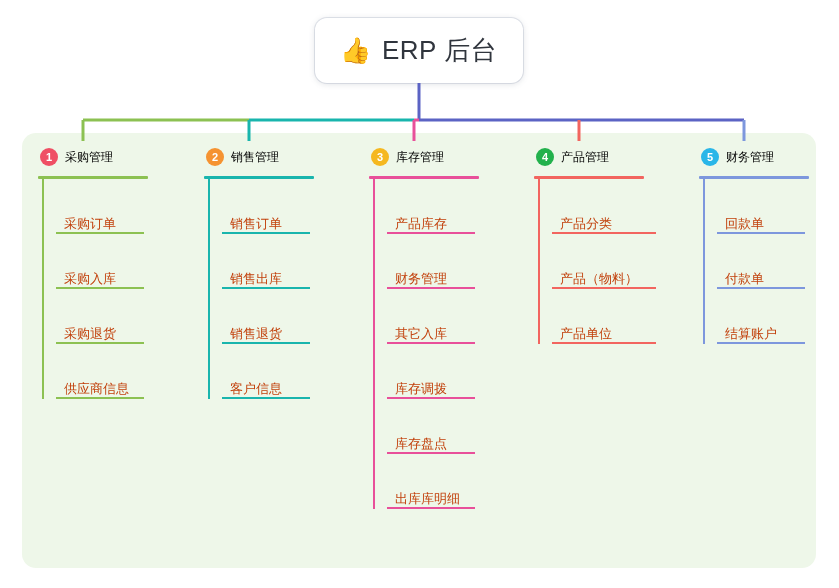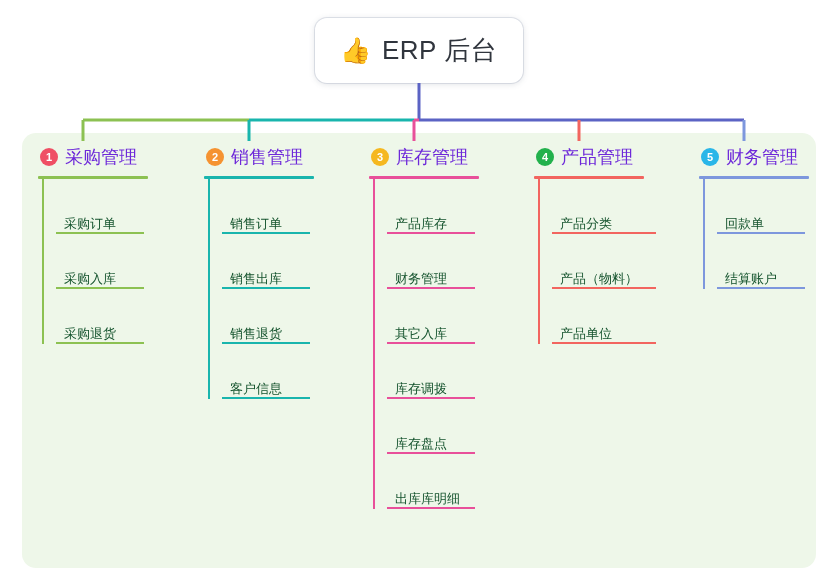--- a/index.html
+++ b/index.html
@@ -90,22 +90,22 @@
     height: 18px;
     border-radius: 50%;
     color: #ffffff;
     font-size: 11px;
     line-height: 18px;
     text-align: center;
     font-weight: bold;
     flex: 0 0 auto;
   }
   .branch-label {
-    font-size: 18px;
-    color: #6d28d9;
+    font-size: 12px;
+    color: #000000;
     white-space: nowrap;
   }
   .head-rule {
     height: 3px;
     width: 110px;
     margin-top: 7px;
     border-radius: 1px;
   }
 
   
@@ -124,21 +124,21 @@
   .sub-item {
     position: relative;
     height: 55px;
     box-sizing: border-box;
     display: flex;
     align-items: flex-end;
     width: 88px;
   }
   .sub-item .leaf-text {
     font-size: 13px;
-    color: #14532d;
+    color: #c2410c;
     white-space: nowrap;
     padding: 0 6px 4px 8px;
     line-height: 1;
   }
   .sub-item .leaf-rule {
     position: absolute;
     left: 0;
     bottom: 0;
     height: 2px;
     width: 100%;
@@ -187,20 +187,24 @@
             <div class="leaf-rule" style="background: rgb(140, 193, 82);"></div>
           </div>
           <div class="sub-item">
             <span class="leaf-text">采购入库</span>
             <div class="leaf-rule" style="background: rgb(140, 193, 82);"></div>
           </div>
           <div class="sub-item">
             <span class="leaf-text">采购退货</span>
             <div class="leaf-rule" style="background: rgb(140, 193, 82);"></div>
           </div>
+          <div class="sub-item">
+            <span class="leaf-text">供应商信息</span>
+            <div class="leaf-rule" style="background: rgb(140, 193, 82);"></div>
+          </div>
         </div>
       </div>
       <div class="branch" style="left: 204px;">
         <div class="branch-head">
           <span class="badge" style="background: rgb(245, 147, 49);">2</span>
           <span class="branch-label">销售管理</span>
         </div>
         <div class="head-rule" style="background: rgb(25, 181, 173);"></div>
         <div class="sub-list">
           <div class="spine" style="background: rgb(25, 181, 173);"></div>
@@ -284,20 +288,24 @@
           <span class="branch-label">财务管理</span>
         </div>
         <div class="head-rule" style="background: rgb(125, 151, 221);"></div>
         <div class="sub-list">
           <div class="spine" style="background: rgb(125, 151, 221);"></div>
           <div class="sub-item">
             <span class="leaf-text">回款单</span>
             <div class="leaf-rule" style="background: rgb(125, 151, 221);"></div>
           </div>
           <div class="sub-item">
+            <span class="leaf-text">付款单</span>
+            <div class="leaf-rule" style="background: rgb(125, 151, 221);"></div>
+          </div>
+          <div class="sub-item">
             <span class="leaf-text">结算账户</span>
             <div class="leaf-rule" style="background: rgb(125, 151, 221);"></div>
           </div>
         </div>
       </div>
     </div>
 
 </div>
 
 </body></html>

